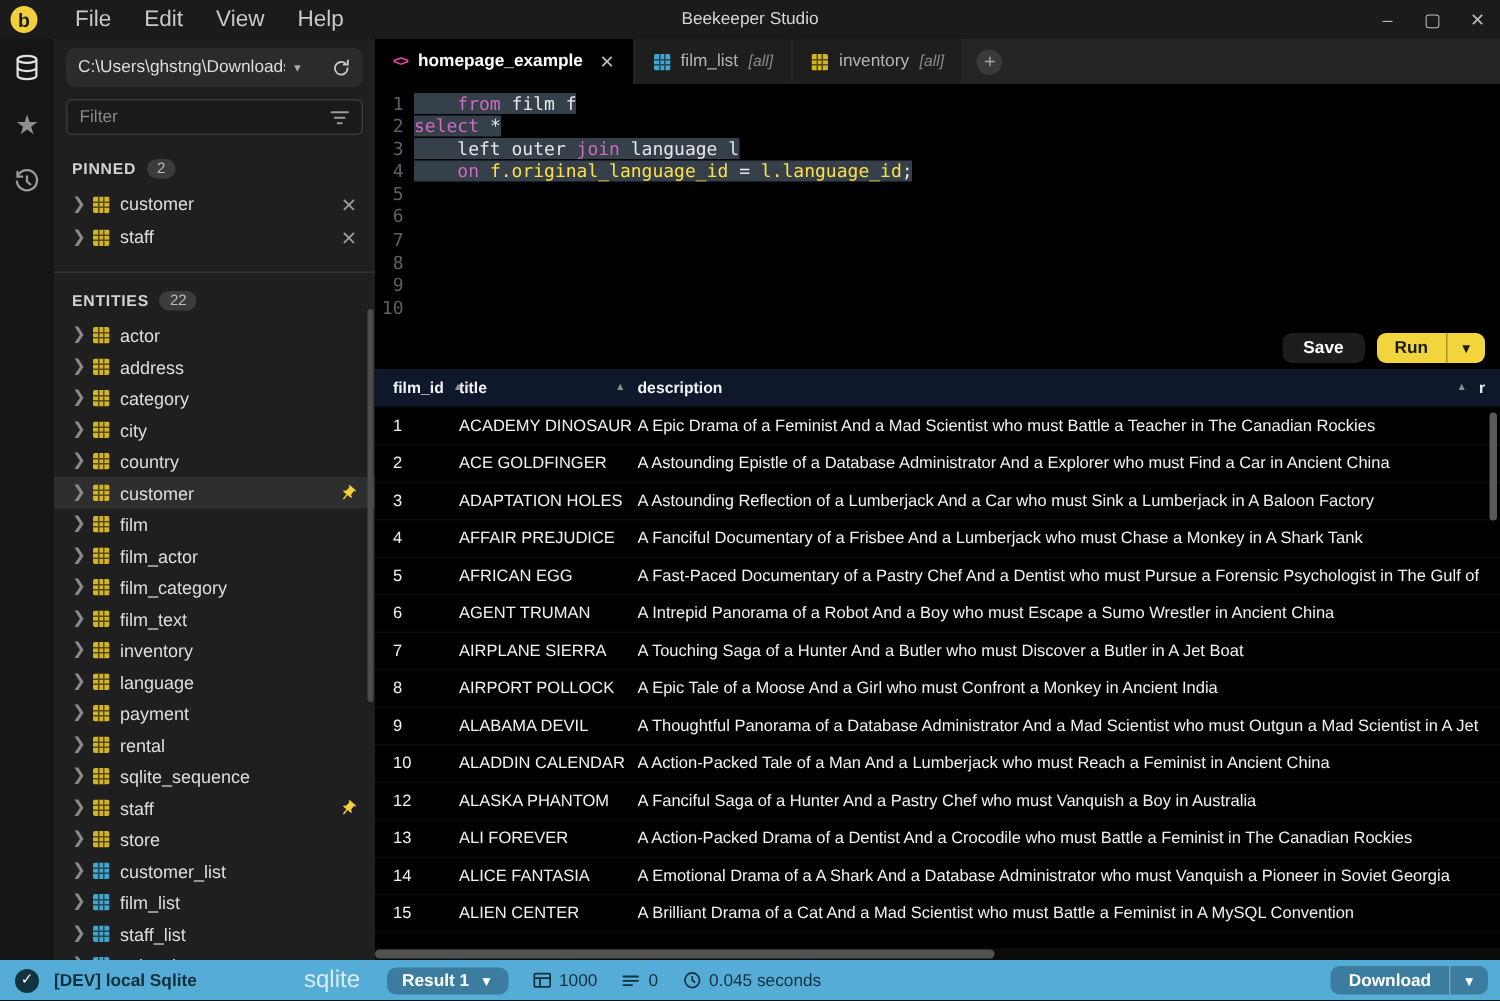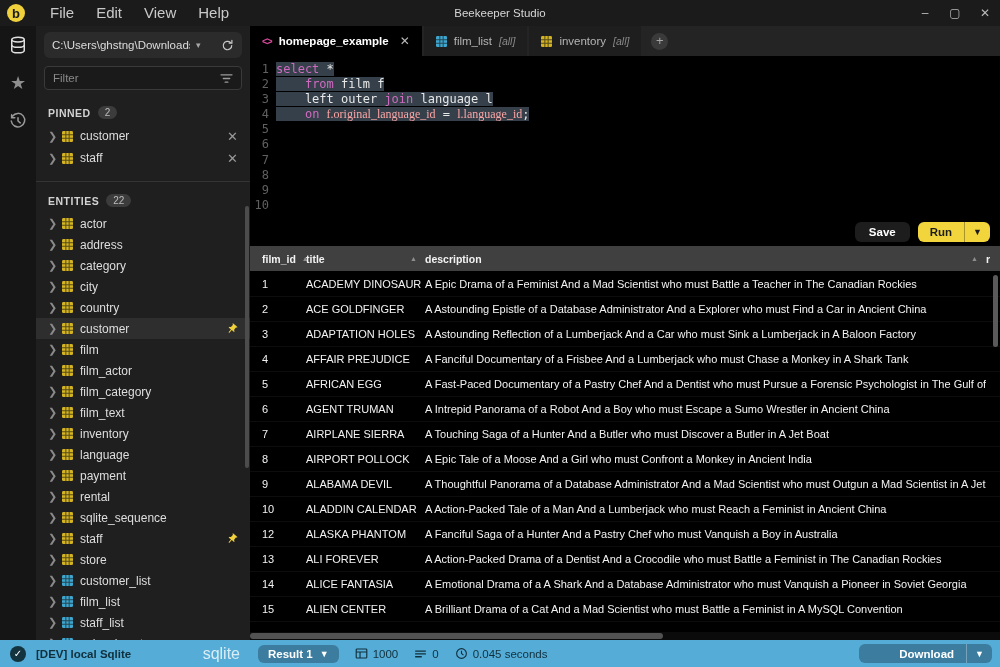--- a/index.html
+++ b/index.html
@@ -61,32 +61,32 @@
   .tab-close { color:#bbb; font-size:12px; margin-left:4px; }
   .tab-add { width:17px; height:17px; border-radius:50%; background:#3a3a3a; color:#a5a5a5; font-size:13px;
              line-height:16px; text-align:center; align-self:center; margin-left:8px; }
 
   .editor { height:162px; flex:none; display:flex; background:#000; padding-top:6px;
             font-family:"DejaVu Sans Mono","Liberation Mono",monospace; font-size:12px; }
   .gutter { width:26px; flex:none; text-align:right; padding-right:7px; color:#606060; }
   .gutter div, .cm-line { height:15.1px; line-height:15.1px; white-space:pre; }
   .code { flex:1; min-width:0; }
   .cm-line .sel { background:#35404a; }
-  .tk-k { color:#cf6bc1; } .tk-w { color:#e8e8e8; } .tk-v { color:#fca5a5;font-family:Liberation Serif, serif; }
+  .tk-k { color:#cf6bc1; } .tk-w { color:#e8e8e8; } .tk-v { color:#fde047; }
 
   .toolbar { height:28px; flex:none; display:flex; justify-content:flex-end; align-items:center; gap:8px; padding-right:10px; }
   .btn-save { background:#1d1d1d; color:#fff; border:none; border-radius:6px; padding:4px 14px;
               font-size:11.5px; font-weight:bold; font-family:inherit; }
   .btn-run { display:flex; align-items:stretch; background:#f2d53c; border-radius:6px; overflow:hidden;
              color:#1c1c1c; font-size:11.5px; font-weight:bold; }
   .run-label { padding:4px 12px; }
   .run-split { width:1px; background:rgba(0,0,0,.3); }
   .run-caret { padding:4px 8px; font-size:9px; display:flex; align-items:center; }
 
-  .grid-header { height:26px; flex:none; background:#404040; display:flex; align-items:center;
+  .grid-header { height:26px; flex:none; background:#0f172a; display:flex; align-items:center;
                  font-size:10.5px; font-weight:bold; color:#f2f2f2; border-bottom:1px solid #000; }
   .c-id { width:56px; padding-left:12px; flex:none; display:flex; align-items:center; }
   .c-title { width:119px; flex:none; display:flex; align-items:center; }
   .c-desc { flex:1; min-width:0; display:flex; align-items:center; }
   .c-next { width:14px; flex:none; overflow:hidden; }
   .sort { font-size:7px; color:#8d8d8d; margin-left:6px; }
   .sort.right { margin-left:auto; margin-right:8px; }
 
   .rows { flex:1; min-height:0; overflow:hidden; position:relative; }
   .row { height:25px; display:flex; align-items:center; font-size:11px; color:#f2f2f2;
@@ -98,21 +98,21 @@
 
   
   .statusbar { height:27px; background:#55acd6; display:flex; align-items:center; color:#0f2f3c; font-size:11.5px; }
   .sb-sec1 { width:36px; flex:none; display:flex; justify-content:center; }
   .check-circle { width:16px; height:16px; border-radius:50%; background:#13333f; color:#fff; font-size:10px;
                   display:flex; align-items:center; justify-content:center; }
   .sb-sec2 { width:214px; flex:none; display:flex; align-items:center; }
   .conn-name { font-weight:bold; }
   .dialect { margin-left:auto; margin-right:10px; color:rgba(255,255,255,.78); font-size:16px; }
   .sb-main { flex:1; display:flex; align-items:center; padding-left:8px; min-width:0; }
-  .pill { background:#3c7c9e; color:#fff; font-weight:bold; border-radius:6px; display:flex; align-items:center;padding-left:28px; }
+  .pill { background:#3c7c9e; color:#fff; font-weight:bold; border-radius:6px; display:flex; align-items:center; }
   .result-pill { padding:3px 10px; gap:7px; }
   .stat { display:flex; align-items:center; gap:5px; margin-left:16px; color:#11303d; }
   .dl-pill { margin-left:auto; margin-right:8px; }
   .dl-label { padding:3.5px 12px; }
   .dl-split { width:1px; align-self:stretch; background:rgba(255,255,255,.3); }
   .dl-caret { padding:3.5px 8px; font-size:9px; }
 </style>
 </head>
 <body>
 
@@ -473,22 +473,22 @@
             <div>3</div>
             <div>4</div>
             <div>5</div>
             <div>6</div>
             <div>7</div>
             <div>8</div>
             <div>9</div>
             <div>10</div>
           </div>
         <div class="code" id="code">
+            <div class="cm-line"><span class="sel"><span class="tk-w">    </span><span class="tk-k">from</span><span class="tk-w"> film f</span></span></div>
             <div class="cm-line"><span class="sel"><span class="tk-k">select</span><span class="tk-w"> *</span></span></div>
-            <div class="cm-line"><span class="sel"><span class="tk-w">    </span><span class="tk-k">from</span><span class="tk-w"> film f</span></span></div>
             <div class="cm-line"><span class="sel"><span class="tk-w">    left outer </span><span class="tk-k">join</span><span class="tk-w"> language l</span></span></div>
             <div class="cm-line"><span class="sel"><span class="tk-w">    </span><span class="tk-k">on</span><span class="tk-w"> </span><span class="tk-v">f.original_language_id</span><span class="tk-w"> = </span><span class="tk-v">l.language_id</span><span class="tk-w">;</span></span></div>
             <div class="cm-line"></div>
             <div class="cm-line"></div>
             <div class="cm-line"></div>
             <div class="cm-line"></div>
             <div class="cm-line"></div>
           </div>
       </div>
 

